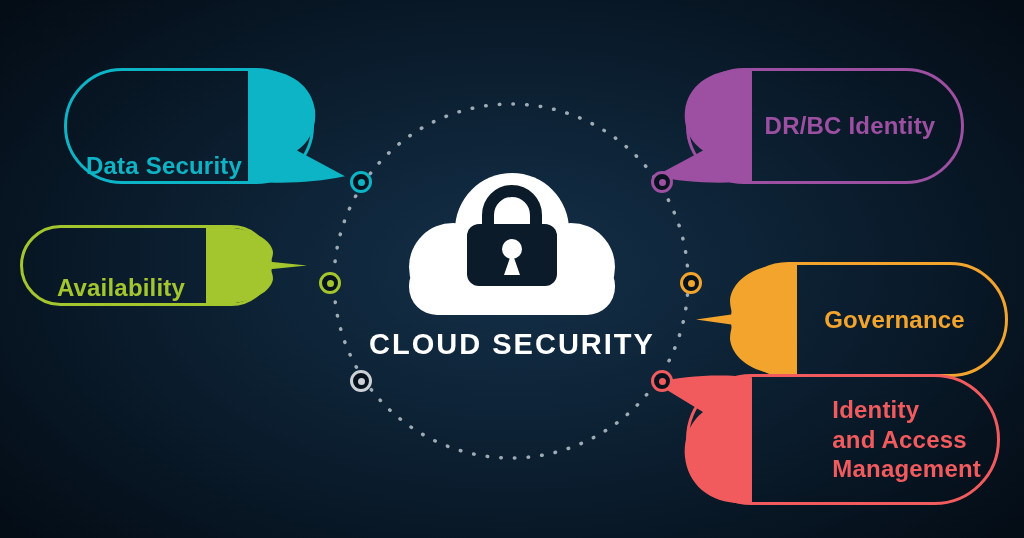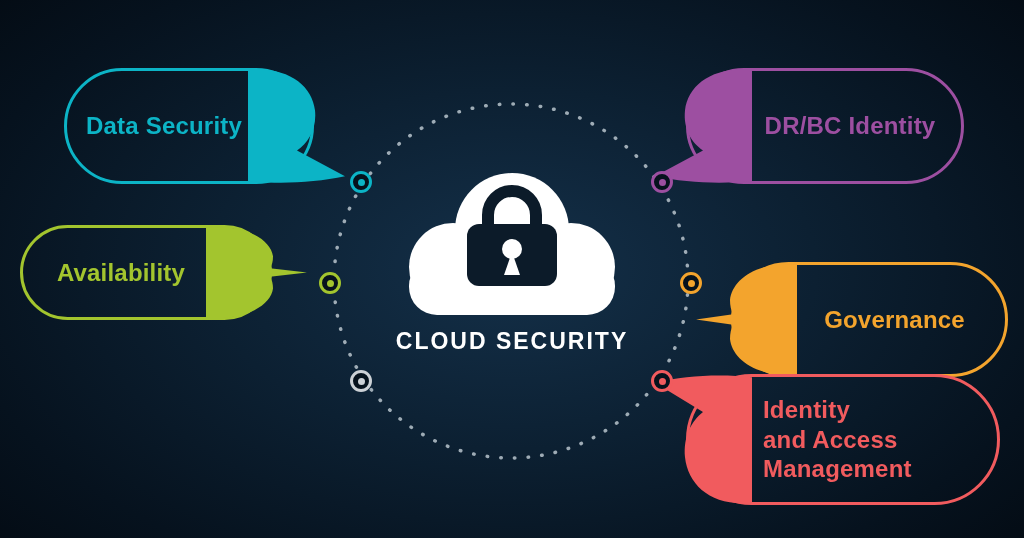--- a/index.html
+++ b/index.html
@@ -24,56 +24,56 @@
     stroke-linecap: round;
     opacity: 0.85;
   }
 
   
   .center-group { position: absolute; left: 362px; top: 170px; width: 300px; text-align: center; z-index: 3; }
   .cloud { width: 234px; height: 145px; display: block; margin: 0 auto; }
   .center-title {
     margin-top: 13px;
     color: #ffffff;
-    font-size: 23px;
+    font-size: 29px;
     font-weight: bold;
     letter-spacing: 2px;
     white-space: nowrap;
   }
 
   
   .bubble {
     position: absolute;
     border: 3px solid var(--accent);
     border-radius: 999px;
     display: flex;
     align-items: center;
     justify-content: center;
     color: var(--accent);
     font-size: 24px;
     font-weight: bold;
     letter-spacing: 0.2px;
     z-index: 2;
   }
-  .bubble.left  { padding: 0 66px 0 16px; }
+  .bubble.left  { padding: 0 66px 0 16px; align-items: flex-end; }
   .bubble.right { padding: 0 16px 0 66px; }
-  .bubble.align-left { justify-content: flex-start; padding-left: 74px; }
+  .bubble.align-left { justify-content: flex-end; padding-left: 74px; }
 
   .bubble-label { position: relative; z-index: 1; white-space: pre-line; line-height: 1.24; text-align: inherit; }
 
   .blob { position: absolute; width: 105px; top: -3px; height: calc(100% + 6px); overflow: visible; }
   .bubble.left  .blob { right: -42px; }
   .bubble.right .blob { left: -42px; transform: scaleX(-1); }
   .bubble.left.tail-top  .blob { transform: scaleY(-1); }
   .bubble.right.tail-top .blob { transform: scale(-1,-1); }
   .blob path { fill: currentColor; }
 
   
   .b-ds { left: 64px;  top: 68px;  width: 250px; height: 116px; }
-  .b-av { left: 20px;  top: 225px; width: 252px; height: 95px; }
+  .b-av { left: 20px;  top: 225px; width: 252px; height: 81px; }
   .b-co { left: 64px;  top: 381px; width: 250px; height: 116px; }
   .b-dr { left: 686px; top: 68px;  width: 278px; height: 116px; }
   .b-go { left: 731px; top: 226px; width: 277px; height: 115px; margin-top: 36px; }
   .b-ia { left: 686px; top: 374px; width: 314px; height: 131px; }
   .b-go .blob { left: -38px; }
 
   
   .bullseye {
     position: absolute;
     width: 22px; height: 22px;

